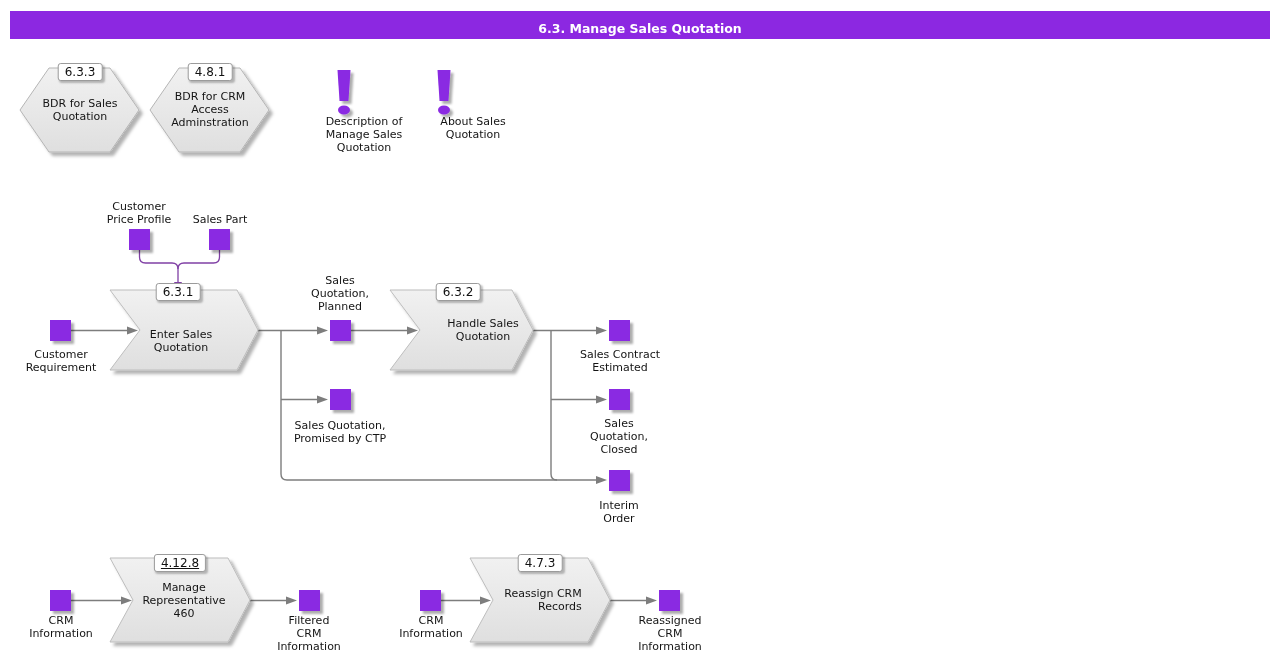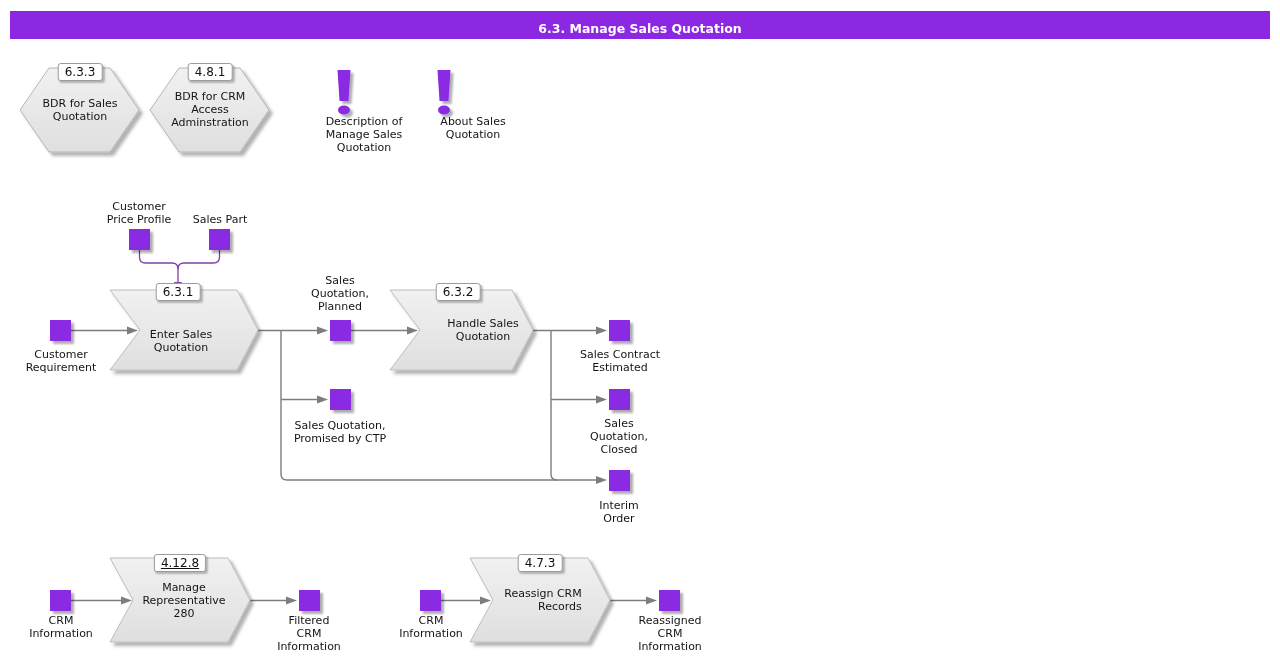--- a/index.html
+++ b/index.html
@@ -138,21 +138,21 @@
 Estimated</div>
   <div class="lbl" style="left:619px;top:417px;">Sales
 Quotation,
 Closed</div>
   <div class="lbl" style="left:619px;top:499px;">Interim
 Order</div>
   <div class="lbl" style="left:61px;top:614px;">CRM
 Information</div>
   <div class="lbl" style="left:184px;top:581px;">Manage
 Representative
-280</div>
+460</div>
   <div class="lbl" style="left:309px;top:614px;">Filtered
 CRM
 Information</div>
   <div class="lbl" style="left:431px;top:614px;">CRM
 Information</div>
   <div class="lbl" style="left:543px;top:587px;text-align:right;">Reassign CRM
 Records</div>
   <div class="lbl" style="left:670px;top:614px;">Reassigned
 CRM
 Information</div>

